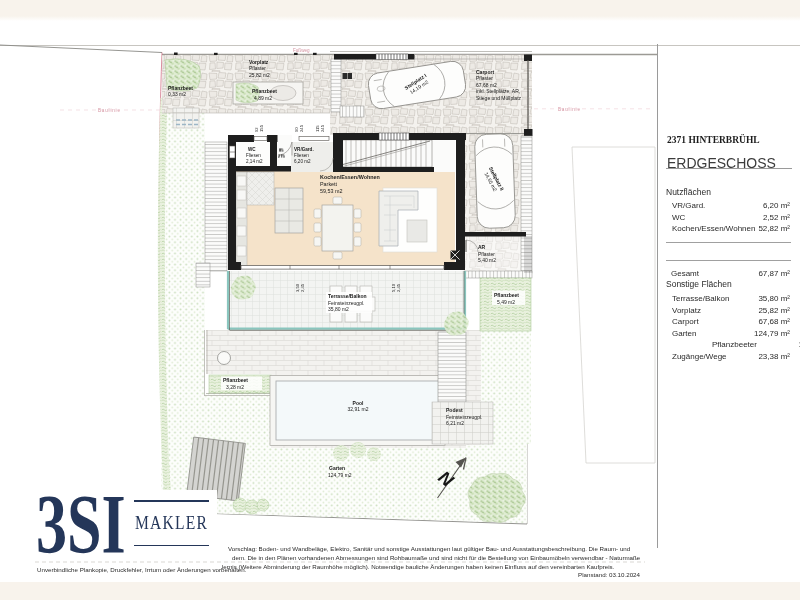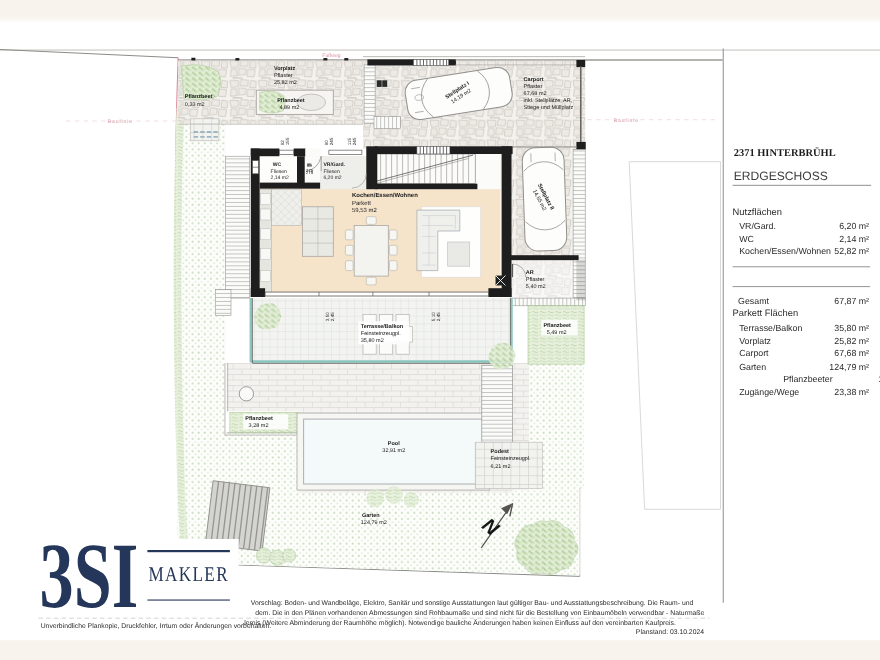--- a/index.html
+++ b/index.html
@@ -473,33 +473,33 @@
 </g>
 
 <path d="M35,562 H645" stroke="#c9c6c0" stroke-width="0.7" stroke-dasharray="4 3" fill="none"></path>
 </g>
 </svg>
 
 <div class="abs" style="left:657px;top:44px;width:1px;height:504px;background:#9a9a9a;"></div>
 
 <div class="abs" style="left:667px;top:135px;font-size:9.5px;font-weight:bold;color:#1c1c1c;font-family:Liberation Serif, serif;">2371 HINTERBRÜHL</div>
 
-<div class="abs" style="left:667px;top:155px;font-size:11px;color:#3c3c3c;">ERDGESCHOSS</div>
+<div class="abs" style="left:667px;top:155px;font-size:14px;color:#3c3c3c;">ERDGESCHOSS</div>
 <div class="abs" style="left:666px;top:168px;width:126px;height:1px;background:#9a9a9a;"></div>
 
 <div class="abs" style="left:666px;top:187px;font-size:8.5px;color:#2a2a2a;">Nutzflächen</div>
 <div class="abs" style="left:672px;top:201px;width:118px;font-size:8px;color:#2a2a2a;">VR/Gard.<span style="float:right">6,20 m²</span></div>
-<div class="abs" style="left:672px;top:212.5px;width:118px;font-size:8px;color:#2a2a2a;">WC<span style="float:right">2,14 m²</span></div>
+<div class="abs" style="left:672px;top:212.5px;width:118px;font-size:8px;color:#2a2a2a;">WC<span style="float:right">2,52 m²</span></div>
 <div class="abs" style="left:672px;top:224px;width:118px;font-size:8px;color:#2a2a2a;">Kochen/Essen/Wohnen<span style="float:right">52,82 m²</span></div>
 <div class="abs" style="left:666px;top:241.5px;width:125px;height:1px;background:#a0a0a0;"></div>
 
 <div class="abs" style="left:671px;top:247px;width:119px;font-size:8px;color:#2a2a2a;margin-top:22px;">Gesamt<span style="float:right">67,87 m²</span></div>
 <div class="abs" style="left:666px;top:260px;width:125px;height:1px;background:#a0a0a0;"></div>
 
-<div class="abs" style="left:666px;top:279px;font-size:8.5px;color:#2a2a2a;">Parkett Flächen</div>
+<div class="abs" style="left:666px;top:279px;font-size:8.5px;color:#2a2a2a;">Sonstige Flächen</div>
 <div class="abs" style="left:672px;top:294px;width:118px;font-size:8px;color:#2a2a2a;">Terrasse/Balkon<span style="float:right">35,80 m²</span></div>
 <div class="abs" style="left:672px;top:305.5px;width:118px;font-size:8px;color:#2a2a2a;">Vorplatz<span style="float:right">25,82 m²</span></div>
 <div class="abs" style="left:672px;top:317px;width:118px;font-size:8px;color:#2a2a2a;">Carport<span style="float:right">67,68 m²</span></div>
 <div class="abs" style="left:672px;top:328.5px;width:118px;font-size:8px;color:#2a2a2a;">Garten<span style="float:right">124,79 m²</span></div>
 <div class="abs" style="left:712px;top:340px;width:118px;font-size:8px;color:#2a2a2a;">Pflanzbeeter<span style="float:right">18,54 m²</span></div>
 <div class="abs" style="left:672px;top:351.5px;width:118px;font-size:8px;color:#2a2a2a;">Zugänge/Wege<span style="float:right">23,38 m²</span></div>
 
 <div class="abs" style="left:30px;top:490px;width:187px;height:70px;background:#ffffff;"></div>
 <div class="abs" style="left:36px;top:475px;width:130px;height:90px;font-family:'Liberation Serif',serif;font-weight:bold;font-size:85px;color:#243659;transform:scaleX(0.73);transform-origin:0 0;">3SI</div>
 <div class="abs" style="left:134px;top:500.4px;width:75px;height:1.4px;background:#243659;"></div>

